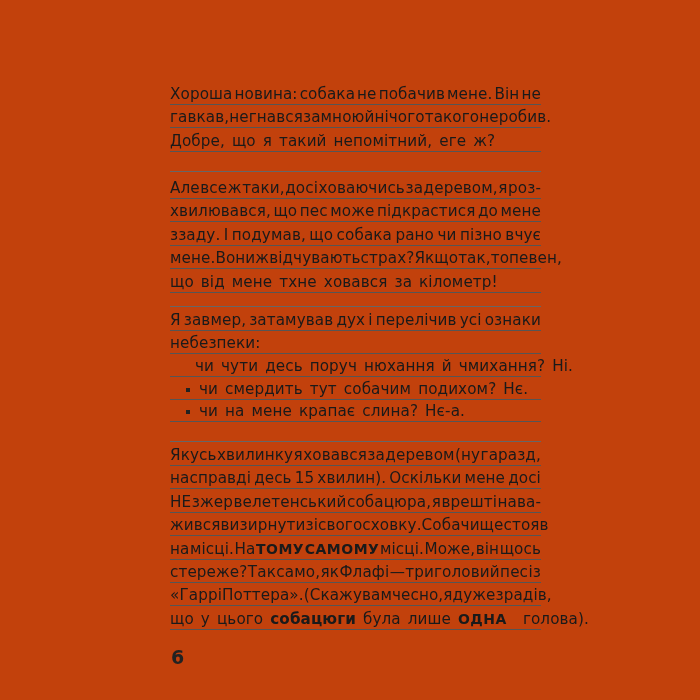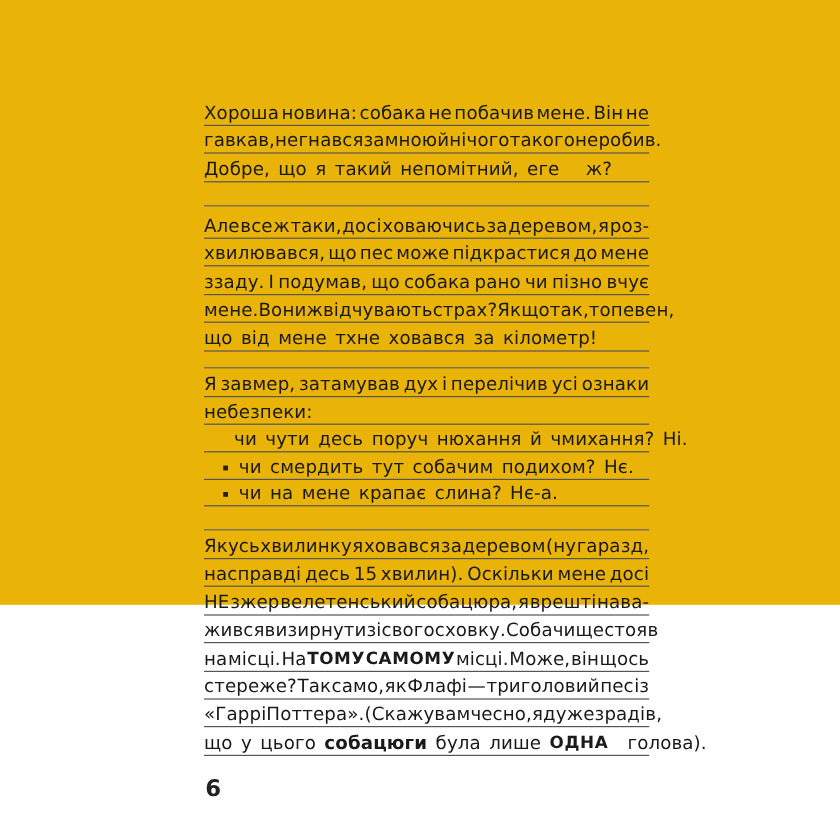--- a/index.html
+++ b/index.html
@@ -1,17 +1,17 @@
 <!DOCTYPE html>
 <html><head>
 <meta charset="utf-8">
 <style>
   html, body { margin: 0; padding: 0; background: #ffffff; }
   body { width: 700px; height: 700px; position: relative; overflow: hidden; font-family: "DejaVu Sans", sans-serif; color: #1a1a1a; }
-  .page { position: absolute; left: 0; top: 0; width: 700px; height: 504px; background: #eab308; }
+  .page { position: absolute; left: 0; top: 0; width: 700px; height: 700px; background: #c2410c; }
   .line {
     position: absolute; left: 170px; width: 371px; height: 23px;
     border-bottom: 1px solid #555;
     font-size: 15.2px; line-height: 23px; white-space: nowrap;
     letter-spacing: 0.1px;
     display: flex; justify-content: space-between;
     box-sizing: border-box; padding-top: 1px;
   }
   .line.last { justify-content: flex-start; }
   .line .w { display: inline-block; }
@@ -47,21 +47,21 @@
       <span class="w">такого</span>
       <span class="w">не</span>
       <span class="w">робив.</span>
     </div>
     <div class="line last" style="top: 129px;">
       <span class="w" style="margin-right: 7px;">Добре,</span>
       <span class="w" style="margin-right: 7px;">що</span>
       <span class="w" style="margin-right: 7px;">я</span>
       <span class="w" style="margin-right: 7px;">такий</span>
       <span class="w" style="margin-right: 7px;">непомітний,</span>
-      <span class="w" style="margin-right: 22px;">еге</span>
+      <span class="w" style="margin-right: 7px;">еге</span>
       <span class="w" style="margin-right: 7px;">ж?</span>
     </div>
     <div class="line blank" style="top: 170px;"></div>
     <div class="line" style="top: 176px;">
       <span class="w">Але</span>
       <span class="w">все</span>
       <span class="w">ж</span>
       <span class="w">таки,</span>
       <span class="w">досі</span>
       <span class="w">ховаючись</span>

